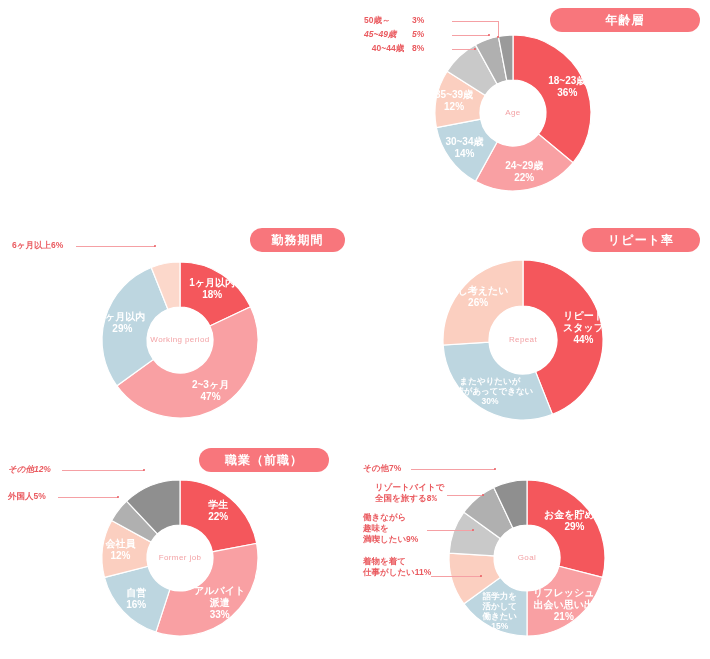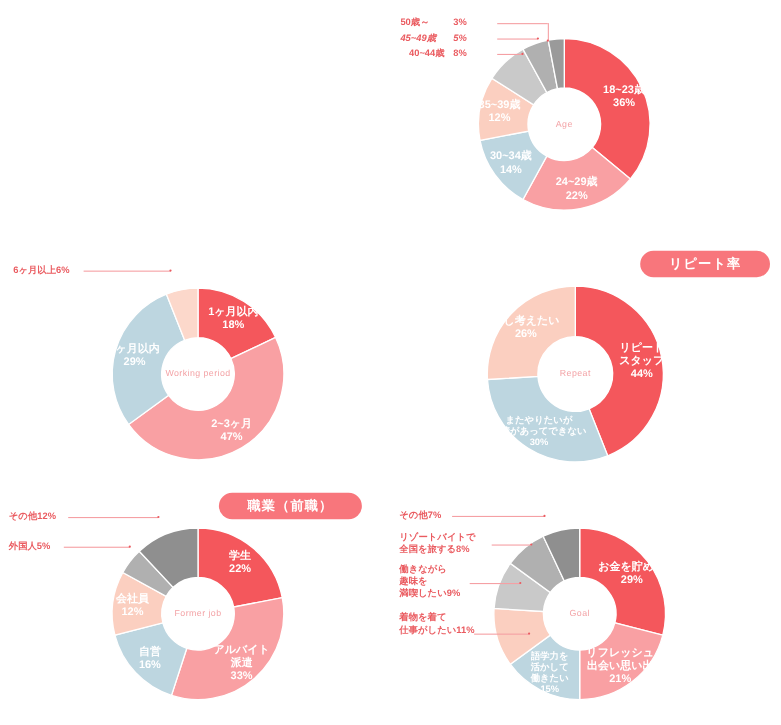--- a/index.html
+++ b/index.html
@@ -97,20 +97,21 @@
     position: absolute;
     width: 1px;
     background: #f5a0a4;
   }
 </style>
 </head>
 <body>
 
 <div class="grid" id="grid">
     <div class="panel" style="left: 355px; top: 0px;">
+      <div class="panel-title" style="right: 10px; top: 8px; width: 150px;">年齢層</div>
       <div class="donut-wrap" style="left: 0px; top: 0px; width: 355px; height: 220px;">
         <svg class="donut-svg" width="355" height="220" viewBox="0 0 355 220">
           <path d="M 158 35 A 78 78 0 0 1 218.10003293651158 162.7190712003978 L 183.42693701160104 134.03499166170675 A 33 33 0 0 0 158 80 Z" fill="#f4575c" stroke="#ffffff" stroke-width="1.2"></path>
           <text class="slice-label" x="212.28962314796115" y="81.45324250609563">18~23歳</text>
           <text class="slice-label" x="212.28962314796115" y="93.45324250609563">36%</text>
           <path d="M 218.10003293651158 162.7190712003978 A 78 78 0 0 1 120.42321342006619 181.35192104342136 L 142.1021287546434 141.91812044144748 A 33 33 0 0 0 183.42693701160104 134.03499166170675 Z" fill="#f9a0a3" stroke="#ffffff" stroke-width="1.2"></path>
           <text class="slice-label" x="169.2428788751435" y="165.93723504372133">24~29歳</text>
           <text class="slice-label" x="169.2428788751435" y="177.93723504372133">22%</text>
           <path d="M 120.42321342006619 181.35192104342136 A 78 78 0 0 1 81.38159444316229 127.61574253768649 L 125.58452072595327 119.1835833813289 A 33 33 0 0 0 142.1021287546434 141.91812044144748 Z" fill="#bdd6e0" stroke="#ffffff" stroke-width="1.2"></path>
           <text class="slice-label" x="109.45898033750314" y="142.26711513754836">30~34歳</text>
@@ -130,20 +131,21 @@
       <div class="leader-v" style="left: 143px; top: 21px; height: 16px;"></div>
       <div class="leader-dot" style="left: 142px; top: 36px;"></div>
       <div class="ext-label two-col" style="left: 9px; top: 29px; font-style: italic;"><span class="name">45~49歳</span><span class="pct">5%</span></div>
       <div class="leader" style="left: 97px; top: 35px; width: 37px;"></div>
       <div class="leader-dot" style="left: 133px; top: 34px;"></div>
       <div class="ext-label two-col" style="left: 9px; top: 43px; text-align: center;"><span class="name">40~44歳</span><span class="pct">8%</span></div>
       <div class="leader" style="left: 97px; top: 49px; width: 23px;"></div>
       <div class="leader-dot" style="left: 119px; top: 48px;"></div>
     </div>
     <div class="panel" style="left: 0px; top: 220px;">
+      <div class="panel-title" style="right: 10px; top: 8px; width: 95px;">勤務期間</div>
       <div class="donut-wrap" style="left: 0px; top: 0px; width: 355px; height: 220px;">
         <svg class="donut-svg" width="355" height="220" viewBox="0 0 355 220">
           <path d="M 180 42 A 78 78 0 0 1 250.5765100923495 86.78921525792433 L 209.85929273137864 105.9492833783526 A 33 33 0 0 0 180 87 Z" fill="#f4575c" stroke="#ffffff" stroke-width="1.2"></path>
           <text class="slice-label" x="212.1496076987398" y="63.34032446987909">1ヶ月以内</text>
           <text class="slice-label" x="212.1496076987398" y="75.34032446987909">18%</text>
           <path d="M 250.5765100923495 86.78921525792433 A 78 78 0 0 1 116.8966744387541 165.84724967881291 L 153.30243918562672 139.3969133256516 A 33 33 0 0 0 209.85929273137864 105.9492833783526 Z" fill="#f9a0a3" stroke="#ffffff" stroke-width="1.2"></path>
           <text class="slice-label" x="210.54248494502227" y="165.64452162023662">2~3ヶ月</text>
           <text class="slice-label" x="210.54248494502227" y="177.64452162023662">47%</text>
           <path d="M 116.8966744387541 165.84724967881291 A 78 78 0 0 1 151.28628489059508 47.47743410071641 L 167.8518897614056 89.31737596568772 A 33 33 0 0 0 153.30243918562672 139.3969133256516 Z" fill="#bdd6e0" stroke="#ffffff" stroke-width="1.2"></path>
           <text class="slice-label" x="122.38237885938341" y="97.26053363764626">6ヶ月以内</text>
@@ -193,21 +195,21 @@
           <text class="slice-label" x="136.26188235471528" y="165.0728263557213">16%</text>
           <path d="M 104.45051343196678 137.39781119885868 A 78 78 0 0 1 111.64807895657864 80.42321342006619 L 151.08187955855252 102.10212875464339 A 33 33 0 0 0 148.03675568275517 126.2067662764402 Z" fill="#fbcfc0" stroke="#ffffff" stroke-width="1.2"></path>
           <text class="slice-label" x="120.47311792113132" y="104.48000598614178">会社員</text>
           <text class="slice-label" x="120.47311792113132" y="116.48000598614178">12%</text>
           <path d="M 111.64807895657864 80.42321342006619 A 78 78 0 0 1 126.60532573756225 61.14044706112992 L 157.40994550435326 93.94403529509343 A 33 33 0 0 0 151.08187955855252 102.10212875464339 Z" fill="#b0b0b0" stroke="#ffffff" stroke-width="1.2"></path>
           <path d="M 126.60532573756225 61.14044706112992 A 78 78 0 0 1 179.99999999999997 40 L 180 85 A 33 33 0 0 0 157.40994550435326 93.94403529509343 Z" fill="#8f8f8f" stroke="#ffffff" stroke-width="1.2"></path>
           <circle cx="180" cy="118" r="33" fill="#ffffff"></circle>
           <text class="center-label" x="180" y="118">Former job</text>
         </svg>
       </div>
-      <div class="ext-label" style="left: 8px; top: 24px;"><span class="name">その他</span><span class="pct"> 12%</span></div>
+      <div class="ext-label" style="left: 8px; top: 24px; font-style: italic;"><span class="name">その他</span><span class="pct"> 12%</span></div>
       <div class="leader" style="left: 62px; top: 30px; width: 82px;"></div>
       <div class="leader-dot" style="left: 143px; top: 29px;"></div>
       <div class="ext-label" style="left: 8px; top: 51px;"><span class="name">外国人</span><span class="pct"> 5%</span></div>
       <div class="leader" style="left: 58px; top: 57px; width: 60px;"></div>
       <div class="leader-dot" style="left: 117px; top: 56px;"></div>
     </div>
     <div class="panel" style="left: 355px; top: 440px;">
       <div class="donut-wrap" style="left: 0px; top: 0px; width: 355px; height: 220px;">
         <svg class="donut-svg" width="355" height="220" viewBox="0 0 355 220">
           <path d="M 172 40 A 78 78 0 0 1 247.54948656803322 137.39781119885868 L 203.96324431724483 126.2067662764402 A 33 33 0 0 0 172 85 Z" fill="#f4575c" stroke="#ffffff" stroke-width="1.2"></path>
@@ -226,21 +228,21 @@
           <path d="M 94.15391518259482 113.10233947671355 A 78 78 0 0 1 108.89667443875409 72.15275032118711 L 145.30243918562672 98.60308667434839 A 33 33 0 0 0 139.06511796186703 115.92791285553265 Z" fill="#c9c9c9" stroke="#ffffff" stroke-width="1.2"></path>
           <path d="M 108.89667443875409 72.15275032118711 A 78 78 0 0 1 138.7892152579243 47.42348990765049 L 157.9492833783526 88.14070726862136 A 33 33 0 0 0 145.30243918562672 98.60308667434839 Z" fill="#b0b0b0" stroke="#ffffff" stroke-width="1.2"></path>
           <path d="M 138.7892152579243 47.42348990765049 A 78 78 0 0 1 171.99999999999997 40 L 172 85 A 33 33 0 0 0 157.9492833783526 88.14070726862136 Z" fill="#8f8f8f" stroke="#ffffff" stroke-width="1.2"></path>
           <circle cx="172" cy="118" r="33" fill="#ffffff"></circle>
           <text class="center-label" x="172" y="118">Goal</text>
         </svg>
       </div>
       <div class="ext-label" style="left: 8px; top: 23px;"><span class="name">その他</span><span class="pct"> 7%</span></div>
       <div class="leader" style="left: 56px; top: 29px; width: 84px;"></div>
       <div class="leader-dot" style="left: 139px; top: 28px;"></div>
-      <div class="ext-label" style="left: 8px; top: 43px;"><span class="name">リゾートバイトで</span><br><span class="name">全国を旅する</span><span class="pct"> 8%</span></div>
+      <div class="ext-label" style="left: 20px; top: 43px; font-family: Liberation Mono, monospace;"><span class="name">リゾートバイトで</span><br><span class="name">全国を旅する</span><span class="pct"> 8%</span></div>
       <div class="leader" style="left: 92px; top: 55px; width: 36px;"></div>
       <div class="leader-dot" style="left: 127px; top: 54px;"></div>
       <div class="ext-label" style="left: 8px; top: 72px;"><span class="name">働きながら</span><br><span class="name">趣味を</span><br><span class="name">満喫したい</span><span class="pct"> 9%</span></div>
       <div class="leader" style="left: 72px; top: 90px; width: 46px;"></div>
       <div class="leader-dot" style="left: 117px; top: 89px;"></div>
       <div class="ext-label" style="left: 8px; top: 116px;"><span class="name">着物を着て</span><br><span class="name">仕事がしたい</span><span class="pct"> 11%</span></div>
       <div class="leader" style="left: 76px; top: 136px; width: 50px;"></div>
       <div class="leader-dot" style="left: 125px; top: 135px;"></div>
     </div>
   </div>

